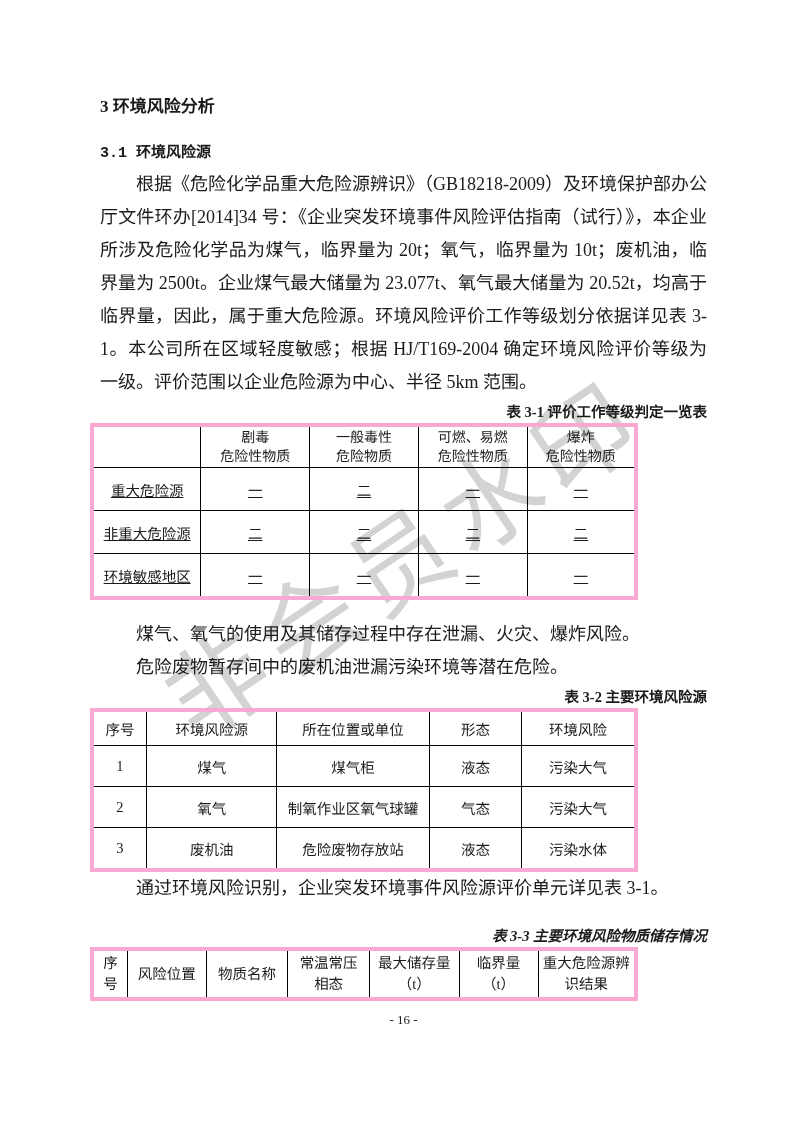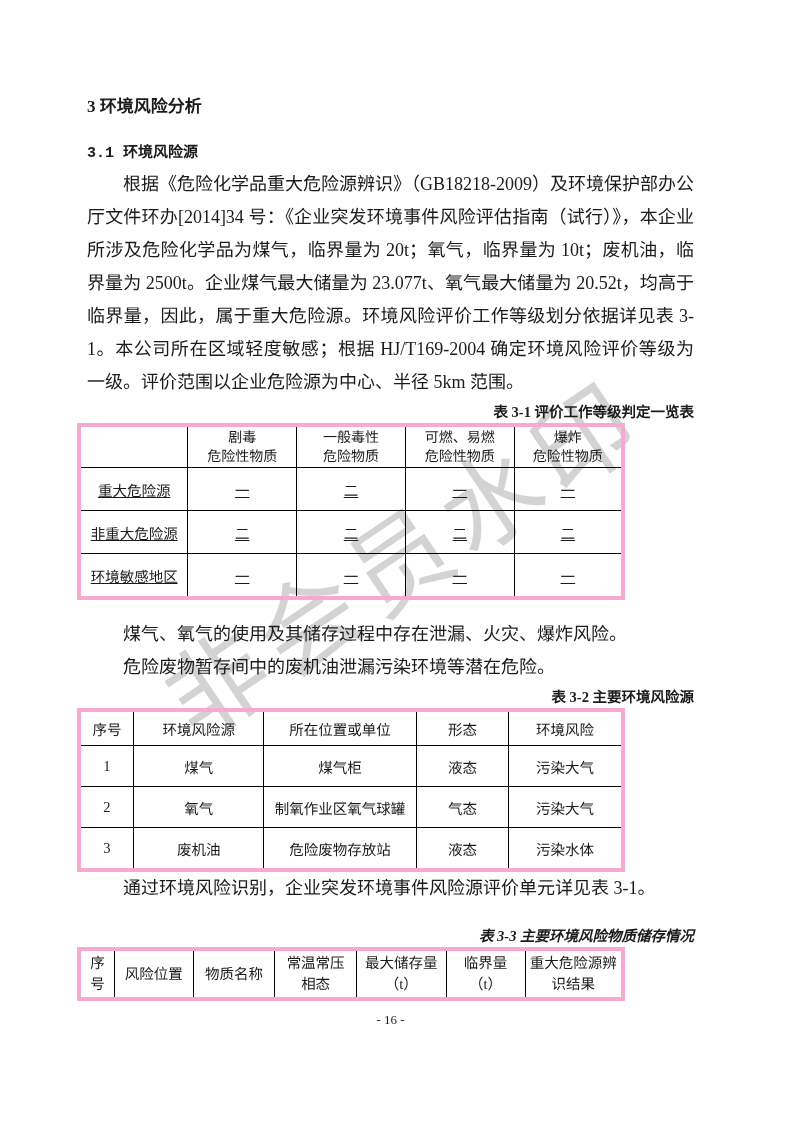--- a/index.html
+++ b/index.html
@@ -19,21 +19,21 @@
     font-family:"Liberation Sans","DejaVu Sans",sans-serif;
     font-size:100px; line-height:110px;
     letter-spacing:10px;
     color:#c9c9c9; opacity:.8;
     transform:rotate(-34deg);
     transform-origin:center center;
     white-space:nowrap;
     z-index:0;
     pointer-events:none;
   }
-  .content { position:absolute; left:87px; top:96px; width:607px; z-index:1; }
+  .content { position:absolute; left:100px; top:96px; width:607px; z-index:1; }
 
   .h-chapter { font-size:17px; line-height:22px; font-weight:bold; margin:0 0 26px 0; }
   .h-section { font-size:15px; line-height:20px; font-weight:bold; margin:0 0 4px 0;font-family:Liberation Mono, monospace; }
   .h-section.mt { margin-top:22px; }
 
   .body-p {
     font-size:18px; line-height:33px;
     text-align:justify; text-indent:2em;
     margin:0;
   }

